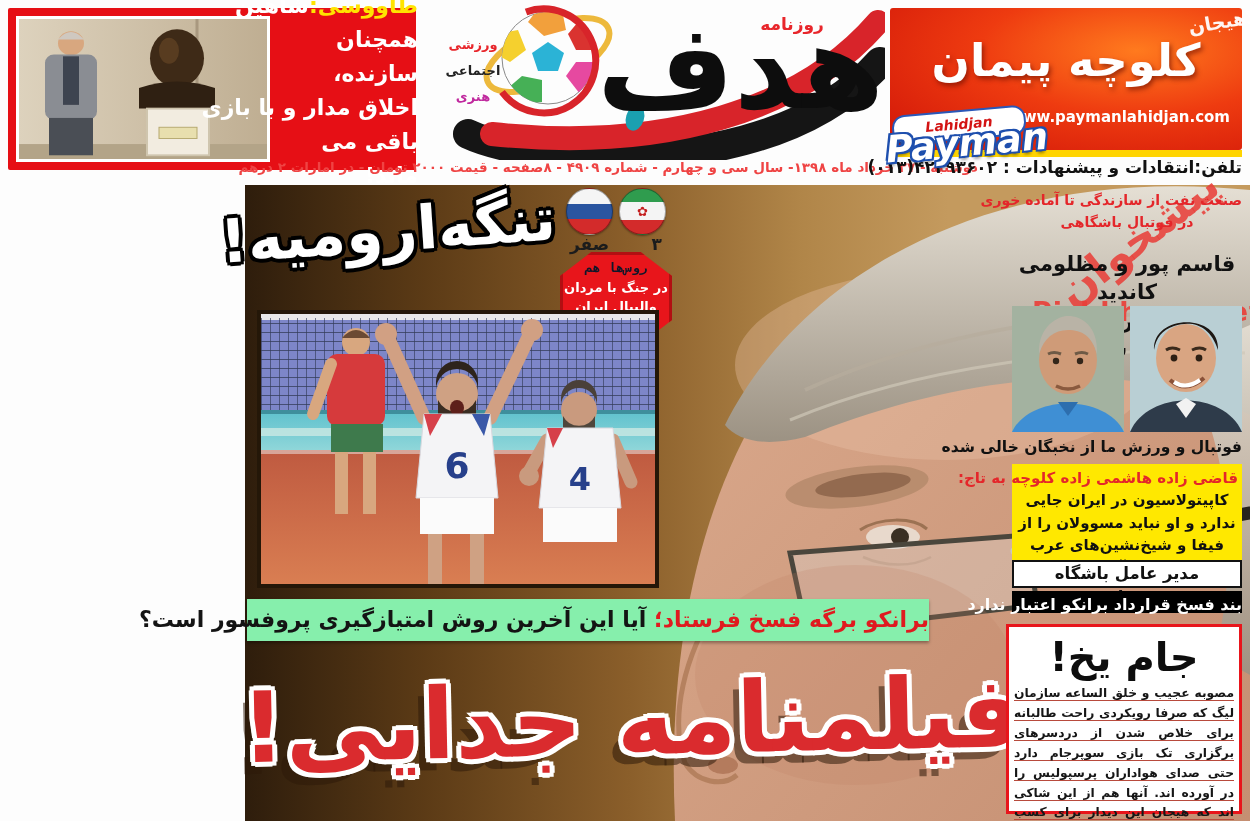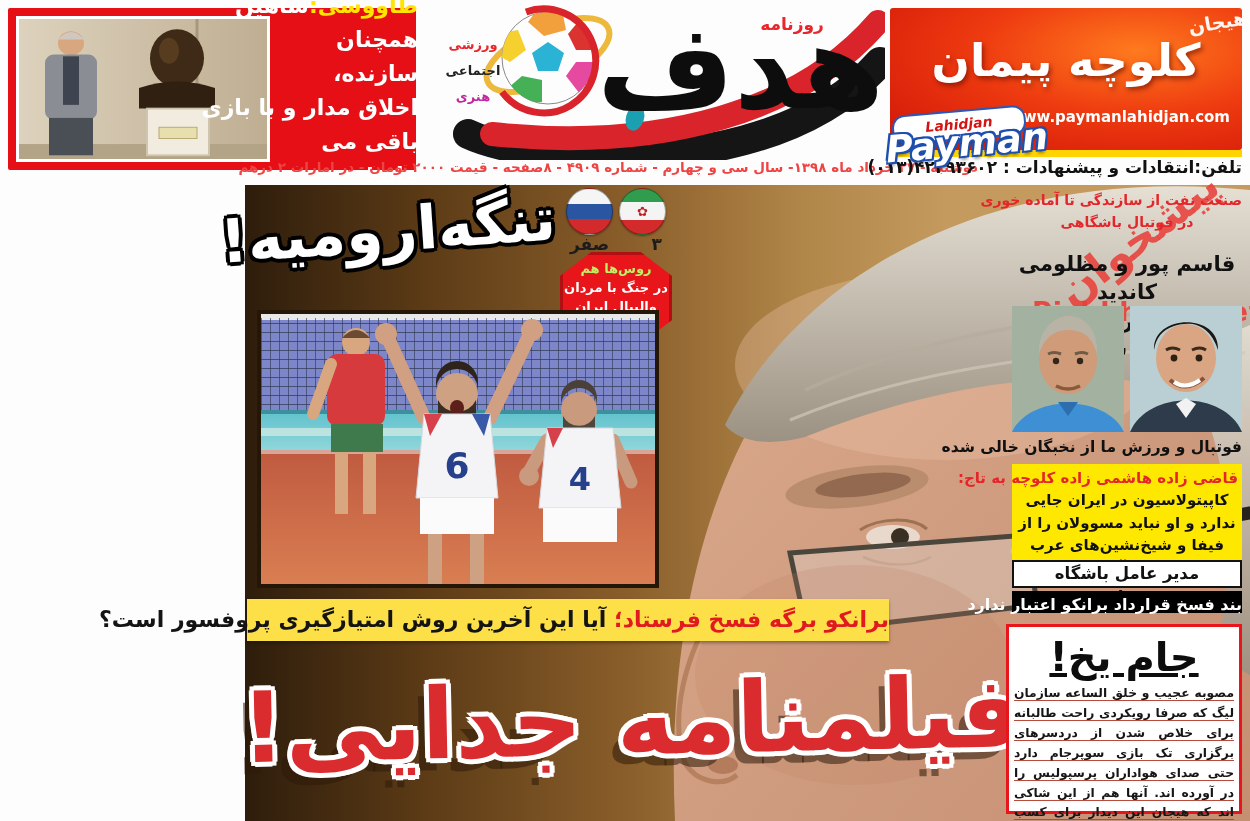--- a/index.html
+++ b/index.html
@@ -49,44 +49,44 @@
   .cap{top:438px;color:#111;font-size:15.5px;font-weight:bold;}
   .ybox{top:464px;background:#ffe800;padding:5px 4px;width:222px;}
   .ybox .k{color:#e4262a;font-size:15px;font-weight:bold;margin-bottom:2px;}
   .ybox .t{color:#111;font-size:15px;font-weight:bold;line-height:1.5;}
   .pkick{top:560px;border:2px solid #111;background:#fff;width:226px;height:24px;line-height:24px;
          font-size:16.5px;font-weight:bold;color:#111;}
   .phead{top:591px;background:#000000;width:230px;height:22px;line-height:27px;color:#fff;
          font-size:16px;font-weight:bold;}
   .icebox{top:624px;width:220px;border:3px solid #e8151b;background:#fff;padding:5px;height:174px;}
   .icebox .k{color:#e4262a;font-size:12.5px;font-weight:bold;line-height:1.5;}
-  .icebox .t{color:#0d0d0d;font-size:40px;font-weight:bold;margin:2px 0 4px 0;text-decoration:underline;}
+  .icebox .t{color:#0d0d0d;font-size:40px;font-weight:bold;margin:2px 0 4px 0;}
   .icebox .p{color:#161616;font-size:12.3px;font-weight:bold;text-align:justify;line-height:1.62;
              text-decoration:underline;text-decoration-color:#b84a3c;text-underline-offset:3px;}
 
   
   .mainphoto{left:245px;top:185px;width:1005px;height:636px;}
   .h-top{left:250px;top:194px;width:306px;text-align:center;font-size:60px;font-weight:bold;color:#fff;
          transform:rotate(-4deg);white-space:nowrap;
          text-shadow:-3px -3px 0 #000,3px -3px 0 #000,-3px 3px 0 #000,3px 3px 0 #000,-4px 0 0 #000,4px 0 0 #000,0 -4px 0 #000,0 4px 0 #000;}
   .flags{left:566px;top:188px;width:100px;height:46px;display:flex;flex-direction:row;gap:6px;direction:ltr;}
   .flag{width:45px;height:45px;border-radius:50%;border:1px solid rgba(0,0,0,.35);box-shadow:0 1px 2px rgba(0,0,0,.4);}
   .flag-ru{background:linear-gradient(#f5f5f5 33%,#2a55a0 33%,#2a55a0 66%,#d32b2b 66%);}
   .flag-ir{background:linear-gradient(#2f9c4e 30%,#f4f4f4 30%,#f4f4f4 68%,#d32b2b 68%);position:relative;}
   .flag-ir::after{content:"\273F";position:absolute;left:50%;top:50%;transform:translate(-50%,-54%);color:#c41e1e;font-size:13px;}
   .score{left:560px;top:234px;width:112px;display:flex;justify-content:space-between;direction:ltr;
          padding:0 10px;box-sizing:border-box;color:#1c1c1c;font-weight:bold;font-size:17px;}
   .badge{left:560px;top:252px;width:112px;height:92px;background:#e8151b;color:#fff;
          clip-path:polygon(28% 0,72% 0,100% 26%,100% 74%,72% 100%,28% 100%,0 74%,0 26%);
          display:flex;flex-direction:column;justify-content:center;text-align:center;
          font-size:13px;font-weight:bold;line-height:1.45;box-shadow:inset 0 0 0 3px #b20f12;}
-  .badge .y{color:#bef264;}
+  .badge .y{color:#0f172a;font-family:Liberation Mono, monospace;}
   .vb{left:257px;top:310px;width:402px;height:278px;border:4px solid #241708;box-sizing:border-box;background:#5ec1cd;}
-  .strap{left:247px;top:599px;width:642px;height:42px;background:#fde047;line-height:42px;text-align:center;
-         font-size:22px;font-weight:bold;white-space:nowrap;box-shadow:0 2px 3px rgba(0,0,0,.35);}
+  .strap{left:247px;top:599px;width:642px;height:42px;background:#86efac;line-height:42px;text-align:center;
+         font-size:22px;font-weight:bold;white-space:nowrap;box-shadow:0 2px 3px rgba(0,0,0,.35);padding-left:40px;}
   .strap .r{color:#e01a1f;}
   .strap .k{color:#141414;}
   .h-main{left:248px;top:645px;width:775px;text-align:center;font-size:98px;font-weight:bold;color:#da2b2e;
           transform:rotate(-1.2deg);white-space:nowrap;line-height:1.55;
           text-shadow:-4px -4px 0 #fff,4px -4px 0 #fff,-4px 4px 0 #fff,4px 4px 0 #fff,-5px 0 0 #fff,5px 0 0 #fff,0 -5px 0 #fff,0 5px 0 #fff,-11px 12px 0 rgba(45,25,10,.55);}
   .wm-fa{left:1042px;top:212px;font-size:44px;font-weight:bold;color:rgba(232,64,58,.88);transform:rotate(-38deg);}
   .wm-en{left:1032px;top:296px;font-size:27px;font-weight:bold;color:rgba(232,64,58,.92);direction:ltr;letter-spacing:1px;}
 </style>
 </head>
 <body>

